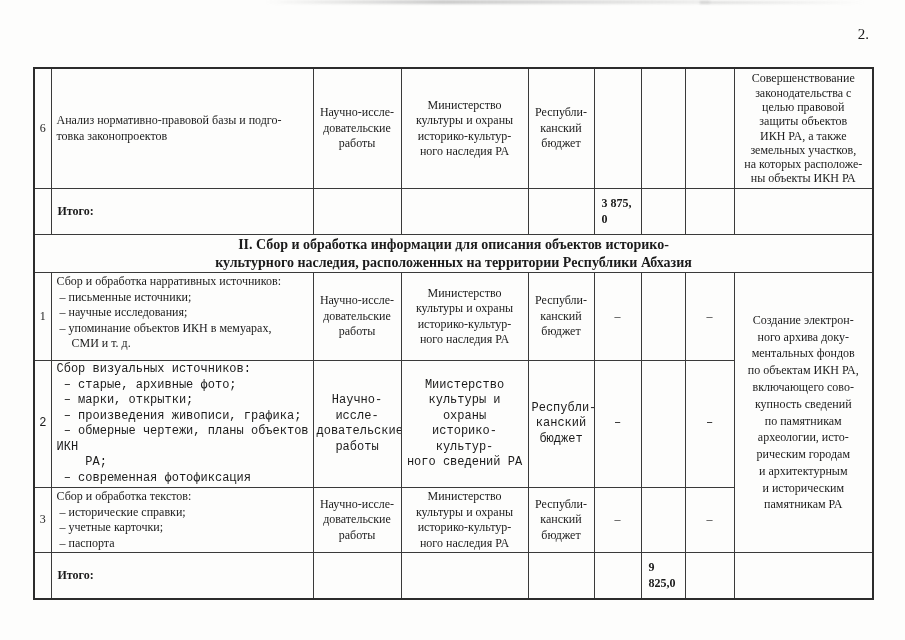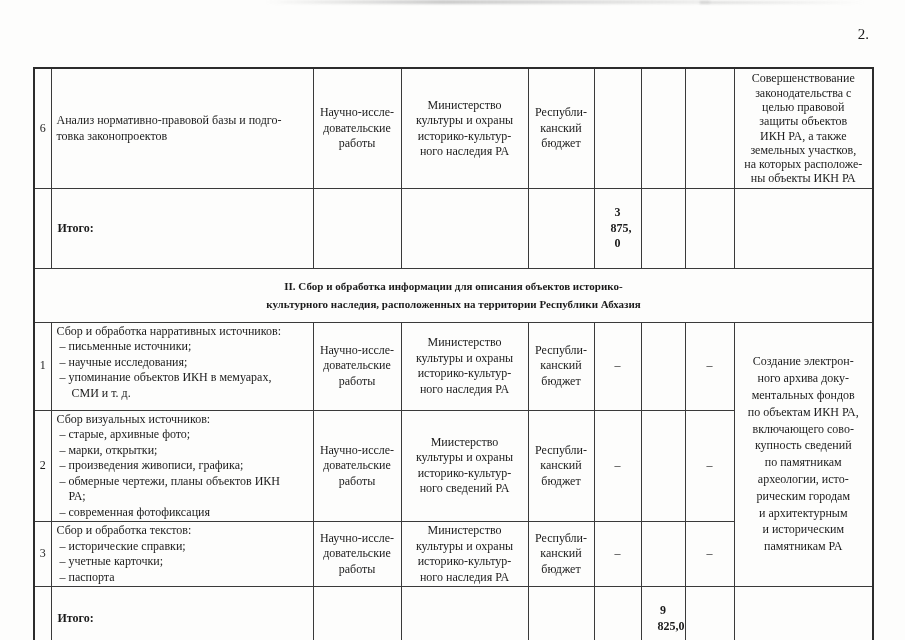--- a/index.html
+++ b/index.html
@@ -52,31 +52,31 @@
   .pre { white-space: pre-line; }
   .num { text-align: center; padding: 0; }
   .task { text-align: left; padding: 1px 3px 1px 5px; margin-top: 11px; }
   .top { vertical-align: top; }
   .c { text-align: center; }
   .expected1 { text-align: center; line-height: 14.3px; padding: 1px 2px; }
   .expected2 { text-align: center; line-height: 16.8px; padding: 1px 2px; margin-top: 16px; }
   .sec-header {
     text-align: center;
     font-weight: bold;
-    font-size: 11px;
+    font-size: 14px;
     line-height: 18px;
-    padding: 8px;
+    padding: 0;
   }
   .total-label { font-weight: bold; text-align: left; padding-left: 6px; margin-top: 21px; }
-  .total-val { font-weight: bold; text-align: center; padding: 16px; }
+  .total-val { font-weight: bold; text-align: left; padding: 7px; }
   tr.r-row6 td { height: 117px; }
   tr.r-total td { height: 19px; }
   tr.r-header td { height: 37px; }
   tr.r1 td { height: 85px; }
-  tr.r2 td { height: 97px; }
+  tr.r2 td { height: 97px; font-family: Liberation Mono, monospace; }
   tr.r3 td { height: 55px; }
 </style>
 </head>
 <body>
 
 <div class="page">
   <div class="scan-smudge smudge-top1"></div>
   <div class="scan-smudge smudge-top2"></div>
   <div class="page-number">2.</div>
 

